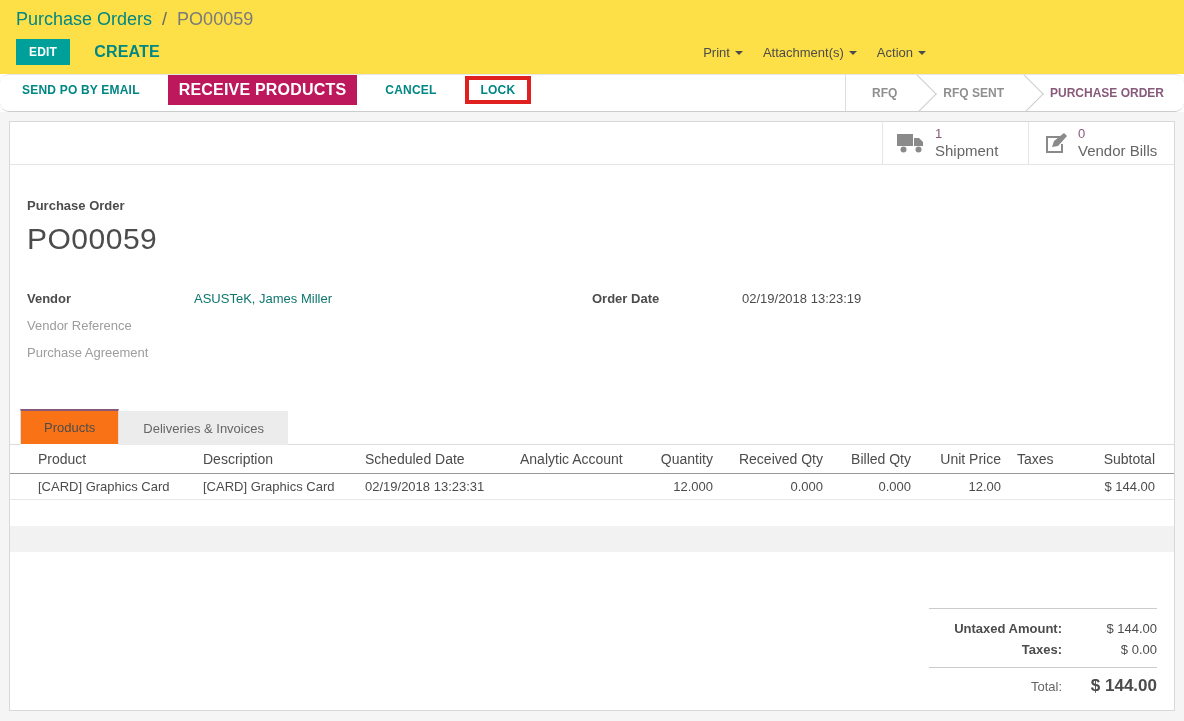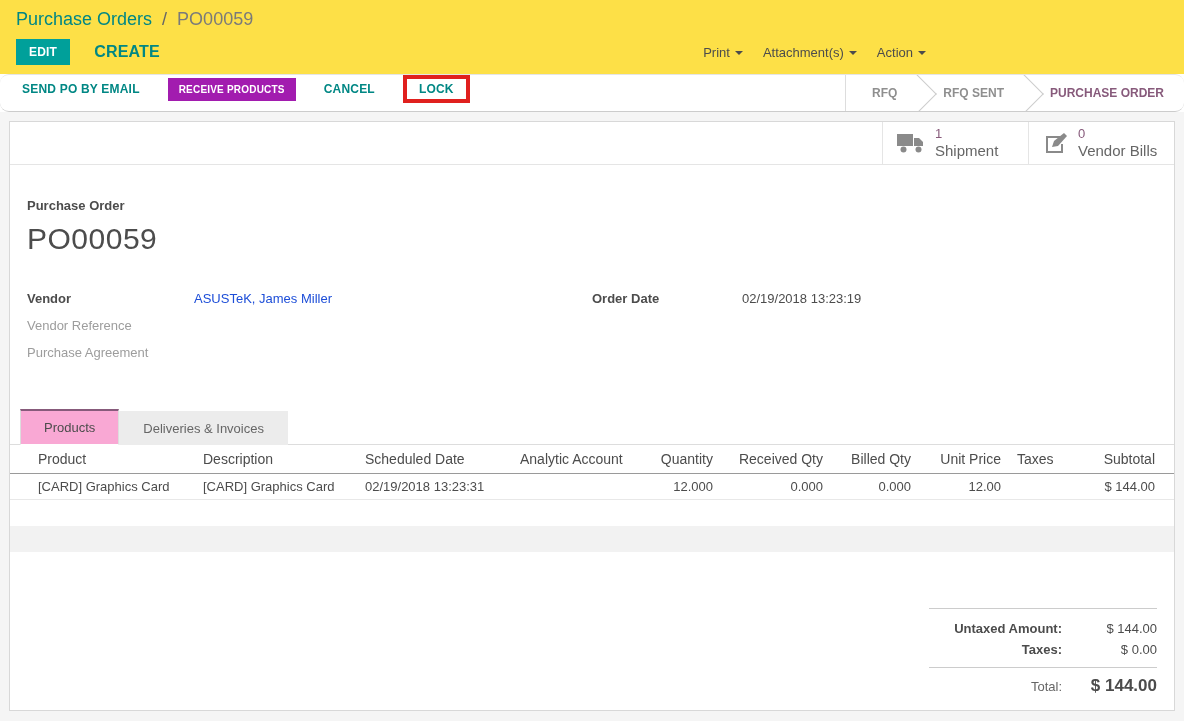--- a/index.html
+++ b/index.html
@@ -42,21 +42,21 @@
     border-top:1px solid #e5e5e5; border-bottom:1px solid #ccc;
     padding-left:16px;
     border-radius:9px;
   }
   .sb-left { display:flex; align-items:center; }
   .sb-btn-text {
     background:none; border:none; color:#008784; font-weight:bold; font-size:12px;
     margin-right:22px; cursor:pointer; letter-spacing:.2px; font-family:inherit;
   }
   .sb-btn-fill {
-    background:#a21caf; border:none; color:#fff; font-weight:bold; font-size:10px;
+    background:#be185d; border:none; color:#fff; font-weight:bold; font-size:16px;
     padding:6px 11px; margin-right:22px; cursor:pointer; letter-spacing:.2px;
     font-family:inherit;
   }
   .annotation-box { border:4px solid #e0201e; padding:2px 6px; display:inline-block; }
   .annotation-box .sb-btn-text { margin-right:0; }
 
   .sb-states {
     margin-left:auto; display:flex; align-items:stretch; align-self:stretch;
     border-left:1px solid #ddd; overflow:hidden;
   }
@@ -89,31 +89,31 @@
   .sheet-pad { padding:0 17px; }
   .doc-label { font-weight:bold; margin-top:33px; font-size:13px; }
   .doc-name { font-size:30px; color:#4c4c4c; margin-top:9px; margin-bottom:34px; font-weight:normal; letter-spacing:.5px; }
 
   .fields { display:flex; }
   .fields-col { width:50%; }
   .field-row { display:flex; margin-bottom:10px; line-height:17px; }
   .field-label { width:167px; font-weight:bold; flex-shrink:0; }
   .field-label.empty { color:#9d9d9d; font-weight:normal; }
   .field-value { color:#4c4c4c; }
-  .field-value.link { color:#1d4ed8; cursor:pointer; }
+  .field-value.link { color:#0f766e; cursor:pointer; }
   .fields-col.right .field-label { width:150px; }
 
   
   .tabs-region { margin-top:37px; border-bottom:1px solid #ddd; padding-left:10px; display:flex; align-items:flex-end; }
   .tab {
     padding:9px 23px; font-size:13px; color:#666; cursor:pointer;
     background:#ececec; position:relative; top:1px; border:1px solid transparent; border-bottom:none;
   }
   .tab.active {
-    background:#f9a8d4; color:#4c4c4c;
+    background:#f97316; color:#4c4c4c;
     border:1px solid #ddd; border-bottom:1px solid #fff;
     border-top:2px solid #875a7b;
   }
 
   
   table.o-list { width:100%; border-collapse:collapse; table-layout:fixed; }
   .o-list th {
     font-weight:normal; font-size:14px; color:#4c4c4c; text-align:left;
     padding:6px 8px; border-bottom:1px solid #9a9a9a; white-space:nowrap; overflow:hidden;
   }

